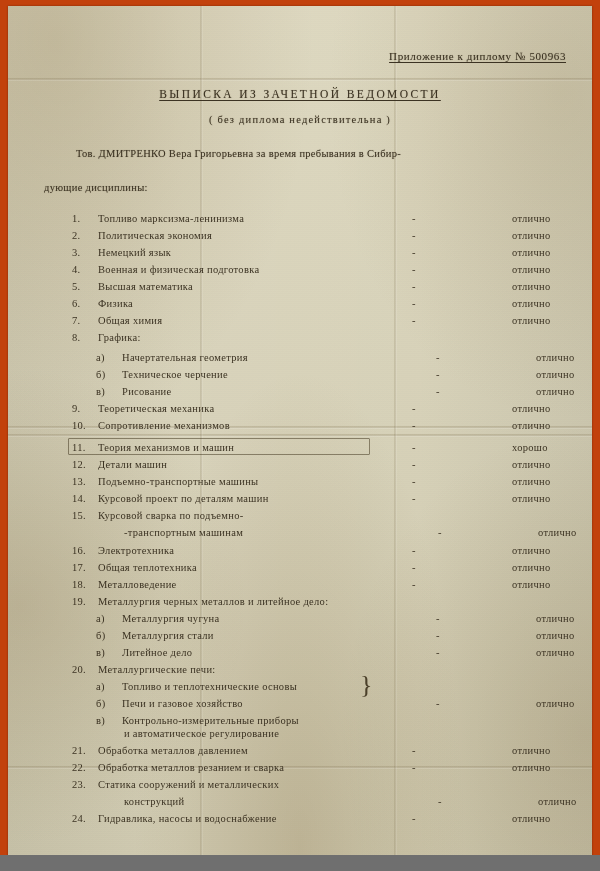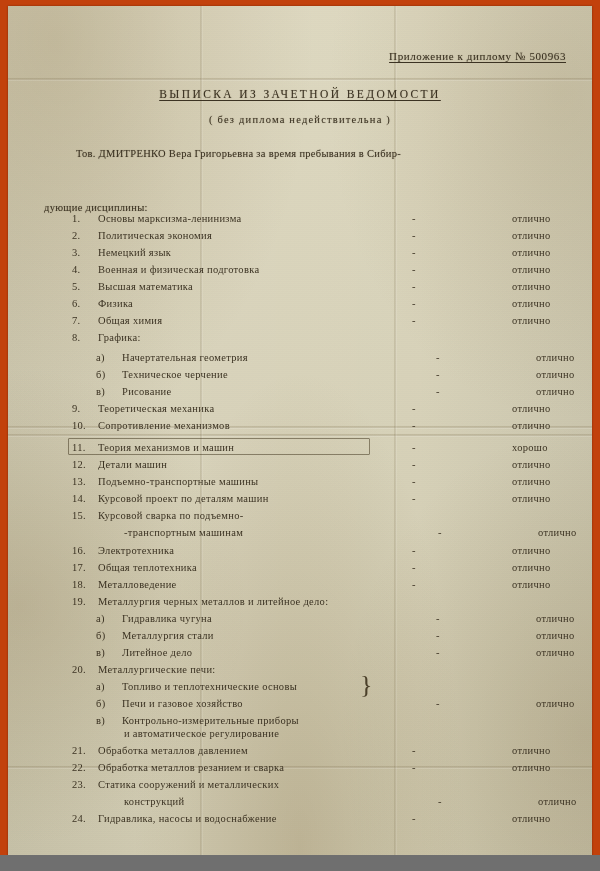--- a/index.html
+++ b/index.html
@@ -158,24 +158,24 @@
     <div class="fold-v" style="left:192px;"></div>
     <div class="fold-v" style="left:386px;"></div>
 
     <div id="content">
 
       <div class="ln hdr-ref u">Приложение к диплому № 500963</div>
       <div class="ln title u">ВЫПИСКА ИЗ ЗАЧЕТНОЙ ВЕДОМОСТИ</div>
       <div class="ln subtitle">( без диплома недействительна )</div>
 
       <div class="ln para" style="top:140px;">Тов. ДМИТРЕНКО Вера Григорьевна за время пребывания в Сибир-</div>
-      <div class="ln para i" style="top:174px;margin-top:20px;">дующие дисциплины:</div>
+      <div class="ln para i" style="top:174px;">дующие дисциплины:</div>
 
       <div id="list">
-          <div class="row" style="top: 205px;"><span class="num">1.</span><span class="name">Основы марксизма-ленинизма</span><span class="dash">-</span><span class="grade">отлично</span></div>
+          <div class="row" style="top: 205px;"><span class="num">1.</span><span class="name">Топливо марксизма-ленинизма</span><span class="dash">-</span><span class="grade">отлично</span></div>
           <div class="row" style="top: 222px;"><span class="num">2.</span><span class="name">Политическая экономия</span><span class="dash">-</span><span class="grade">отлично</span></div>
           <div class="row" style="top: 239px;"><span class="num">3.</span><span class="name">Немецкий язык</span><span class="dash">-</span><span class="grade">отлично</span></div>
           <div class="row" style="top: 256px;"><span class="num">4.</span><span class="name">Военная и физическая подготовка</span><span class="dash">-</span><span class="grade">отлично</span></div>
           <div class="row" style="top: 273px;"><span class="num">5.</span><span class="name">Высшая математика</span><span class="dash">-</span><span class="grade">отлично</span></div>
           <div class="row" style="top: 290px;"><span class="num">6.</span><span class="name">Физика</span><span class="dash">-</span><span class="grade">отлично</span></div>
           <div class="row" style="top: 307px;"><span class="num">7.</span><span class="name">Общая химия</span><span class="dash">-</span><span class="grade">отлично</span></div>
           <div class="row" style="top: 324px;"><span class="num">8.</span><span class="name">Графика:</span></div>
           <div class="row sub" style="top: 344px;"><span class="subl">а)</span><span class="name">Начертательная геометрия</span><span class="dash">-</span><span class="grade">отлично</span></div>
           <div class="row sub" style="top: 361px;"><span class="subl">б)</span><span class="name">Техническое черчение</span><span class="dash">-</span><span class="grade">отлично</span></div>
           <div class="row sub" style="top: 378px;"><span class="subl">в)</span><span class="name">Рисование</span><span class="dash">-</span><span class="grade">отлично</span></div>
@@ -185,21 +185,21 @@
           <div class="box-hl" style="top: 432px;"></div>
           <div class="row" style="top: 451px;"><span class="num">12.</span><span class="name">Детали машин</span><span class="dash">-</span><span class="grade">отлично</span></div>
           <div class="row" style="top: 468px;"><span class="num">13.</span><span class="name">Подъемно-транспортные машины</span><span class="dash">-</span><span class="grade">отлично</span></div>
           <div class="row" style="top: 485px;"><span class="num">14.</span><span class="name">Курсовой проект по деталям машин</span><span class="dash">-</span><span class="grade">отлично</span></div>
           <div class="row" style="top: 502px;"><span class="num">15.</span><span class="name">Курсовой сварка по подъемно-</span></div>
           <div class="row cont" style="top: 519px;"><span class="num"></span><span class="name">-транспортным машинам</span><span class="dash">-</span><span class="grade">отлично</span></div>
           <div class="row" style="top: 537px;"><span class="num">16.</span><span class="name">Электротехника</span><span class="dash">-</span><span class="grade">отлично</span></div>
           <div class="row" style="top: 554px;"><span class="num">17.</span><span class="name">Общая теплотехника</span><span class="dash">-</span><span class="grade">отлично</span></div>
           <div class="row" style="top: 571px;"><span class="num">18.</span><span class="name">Металловедение</span><span class="dash">-</span><span class="grade">отлично</span></div>
           <div class="row" style="top: 588px;"><span class="num">19.</span><span class="name">Металлургия черных металлов и литейное дело:</span></div>
-          <div class="row sub" style="top: 605px;"><span class="subl">а)</span><span class="name">Гидравлика чугуна</span><span class="dash">-</span><span class="grade">отлично</span></div>
+          <div class="row sub" style="top: 605px;"><span class="subl">а)</span><span class="name">Металлургия чугуна</span><span class="dash">-</span><span class="grade">отлично</span></div>
           <div class="row sub" style="top: 622px;"><span class="subl">б)</span><span class="name">Металлургия стали</span><span class="dash">-</span><span class="grade">отлично</span></div>
           <div class="row sub" style="top: 639px;"><span class="subl">в)</span><span class="name">Литейное дело</span><span class="dash">-</span><span class="grade">отлично</span></div>
           <div class="row" style="top: 656px;"><span class="num">20.</span><span class="name">Металлургические печи:</span></div>
           <div class="row sub" style="top: 673px;"><span class="subl">а)</span><span class="name">Топливо и теплотехнические основы</span></div>
           <div class="row sub" style="top: 690px;"><span class="subl">б)</span><span class="name">Печи и газовое хозяйство</span><span class="dash">-</span><span class="grade">отлично</span></div>
           <div class="row sub" style="top: 707px;"><span class="subl">в)</span><span class="name">Контрольно-измерительные приборы</span></div>
           <div class="row cont" style="top: 720px;"><span class="num"></span><span class="name">и автоматическое регулирование</span></div>
           <div class="row" style="top: 737px;"><span class="num">21.</span><span class="name">Обработка металлов давлением</span><span class="dash">-</span><span class="grade">отлично</span></div>
           <div class="row" style="top: 754px;"><span class="num">22.</span><span class="name">Обработка металлов резанием и сварка</span><span class="dash">-</span><span class="grade">отлично</span></div>
           <div class="row" style="top: 771px;"><span class="num">23.</span><span class="name">Статика сооружений и металлических</span></div>

